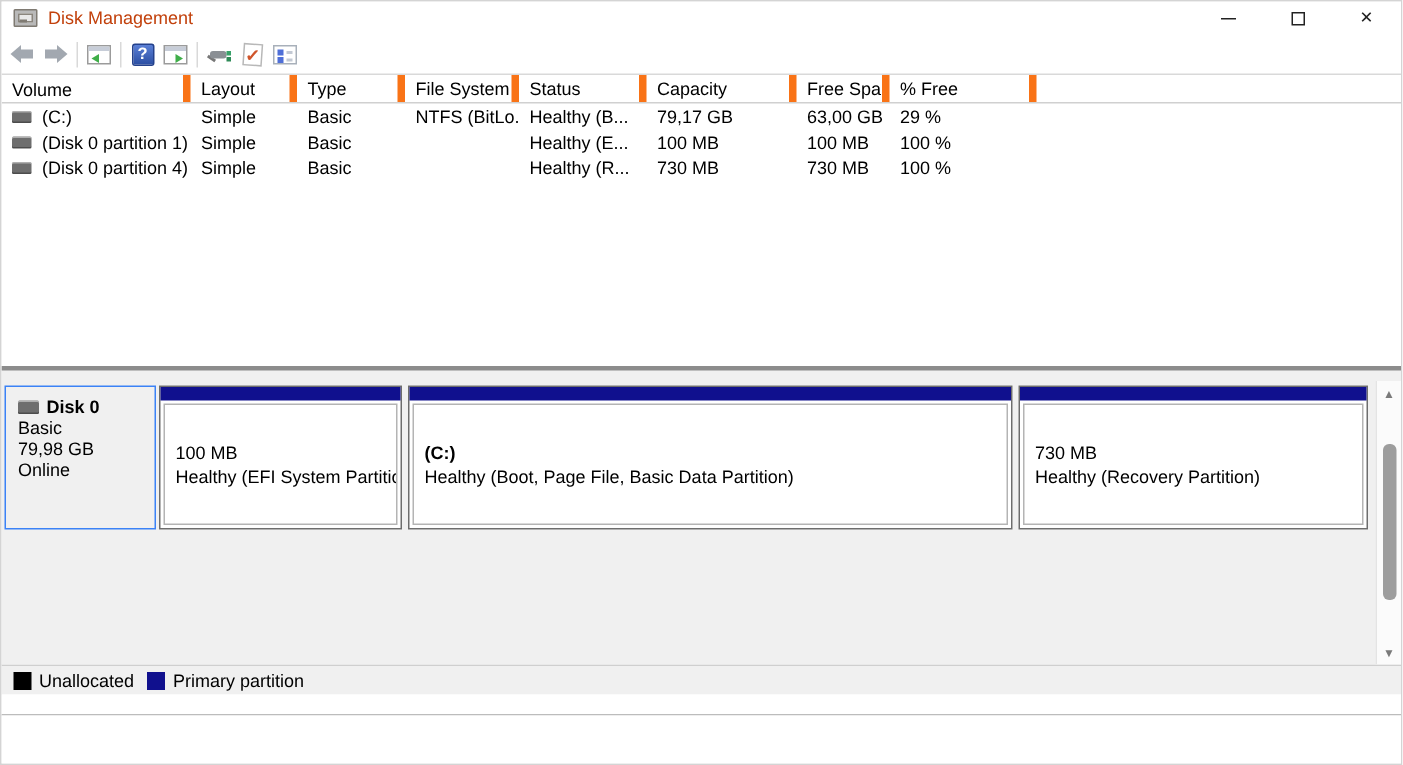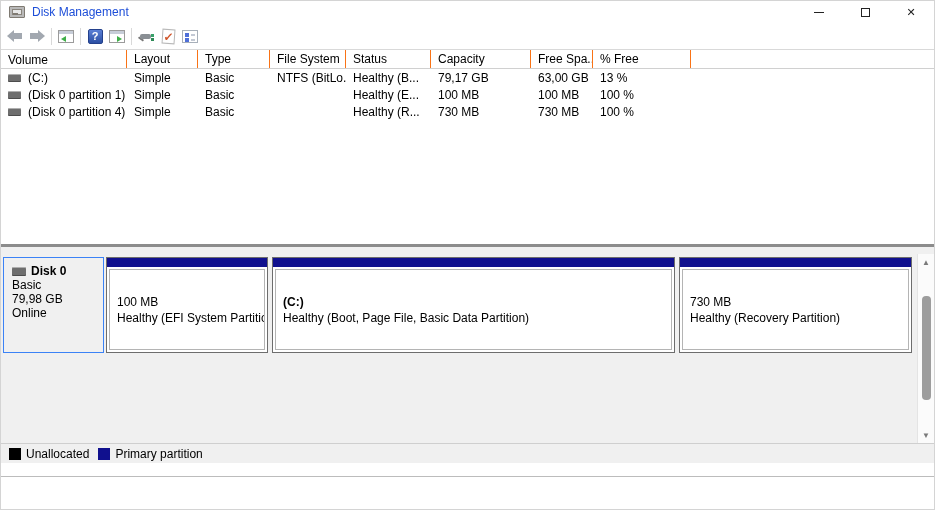--- a/index.html
+++ b/index.html
@@ -10,21 +10,21 @@
     width:935px; height:510px; background:#fff;
     border:1px solid #d4d4d4; display:flex; flex-direction:column;
     position:relative; overflow:hidden;
   }
 
   
   .titlebar{ height:22px; flex:none; display:flex; align-items:center; background:#fff; padding-left:8px; }
   .app-icon{ width:16px; height:12px; background:#b9b9b9; border:1px solid #7f7a72; border-radius:1px; position:relative; margin-right:7px; }
   .app-icon::before{ content:""; position:absolute; left:2px; top:2px; right:2px; height:4px; background:#e8e8e8; border:1px solid #8a857d; }
   .app-icon::after{ content:""; position:absolute; left:3px; bottom:2px; width:5px; height:2px; background:#7f7a72; }
-  .title-text{ font-size:12px; color:#1d4ed8; }
+  .title-text{ font-size:12px; color:#c2410c; }
   .win-controls{ margin-left:auto; display:flex; height:100%; }
   .wbtn{ width:46px; height:100%; display:flex; align-items:center; justify-content:center; color:#222; }
   .min-glyph{ width:10px; height:1px; background:#222; display:block; }
   .max-glyph{ width:9px; height:9px; border:1px solid #222; display:block; }
   .close-glyph{ font-size:11px; line-height:1; }
 
   
   .menubar{ height:25px; flex:none; display:flex; align-items:center; background:#fff; padding-left:0; }
   .menu-item{ padding:0 8px; height:100%; display:flex; align-items:center; cursor:default; }
 
@@ -60,21 +60,21 @@
     display:flex; align-items:center; justify-content:center; color:#d0552b; font-weight:bold; font-size:12px; }
 
   .checklist-icon{ width:16px; height:13px; background:#fff; border:1px solid #a8b0ba; display:block; padding:2px; }
   .cl-row{ height:4px; display:flex; gap:2px; margin-bottom:1px; }
   .cl-row .chk{ width:4px; height:4px; background:#4f6fd8; display:block; }
   .cl-row .line{ flex:1; height:2px; margin-top:1px; background:#c3c9d4; display:block; }
 
   
   .top-pane{ height:194px; flex:none; background:#fff; overflow:hidden; }
   .vt-header{ display:flex; height:19px; border-bottom:1px solid #d0d0d0; }
-  .vt-header .hcell{ border-right:1px solid #f97316; padding:2px 0 0 7px; white-space:nowrap; overflow:hidden; }
+  .vt-header .hcell{ border-right:5px solid #f97316; padding:2px 0 0 7px; white-space:nowrap; overflow:hidden; }
   .vt-row{ display:flex; height:17px; align-items:center; }
   .vt-row .cell{ padding-left:7px; white-space:nowrap; overflow:hidden; }
   .c-vol{ width:126px; flex:none; display:flex; align-items:center; }
   .c-layout{ width:71px; flex:none; }
   .c-type{ width:72px; flex:none; }
   .c-fs{ width:76px; flex:none; }
   .c-status{ width:85px; flex:none; }
   .c-cap{ width:100px; flex:none; }
   .c-free{ width:62px; flex:none; }
   .c-pct{ width:98px; flex:none; }
@@ -211,21 +211,21 @@
       <div class="cell c-vol">
           <span class="vol-icon"></span>
           <span>(C:)</span>
         </div>
       <div class="cell c-layout">Simple</div>
       <div class="cell c-type">Basic</div>
       <div class="cell c-fs">NTFS (BitLo...</div>
       <div class="cell c-status">Healthy (B...</div>
       <div class="cell c-cap">79,17 GB</div>
       <div class="cell c-free">63,00 GB</div>
-      <div class="cell c-pct">13 %</div>
+      <div class="cell c-pct">29 %</div>
       <div class="c-fill"></div>
     </div>
 
     <div class="vt-row">
       <div class="cell c-vol">
           <span class="vol-icon"></span>
           <span>(Disk 0 partition 1)</span>
         </div>
       <div class="cell c-layout">Simple</div>
       <div class="cell c-type">Basic</div>

